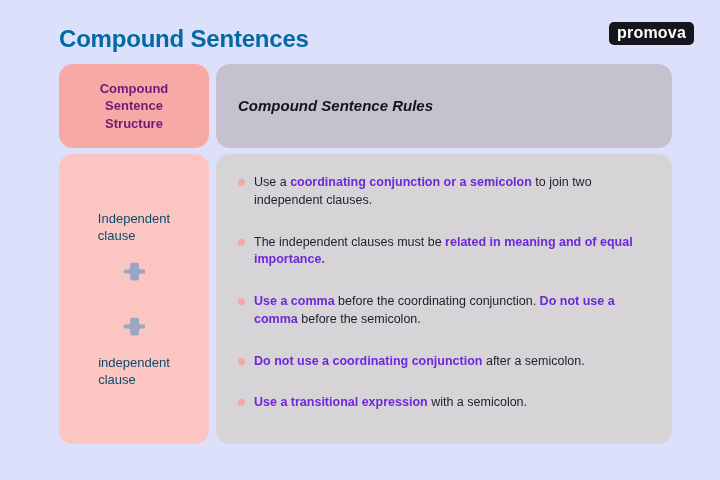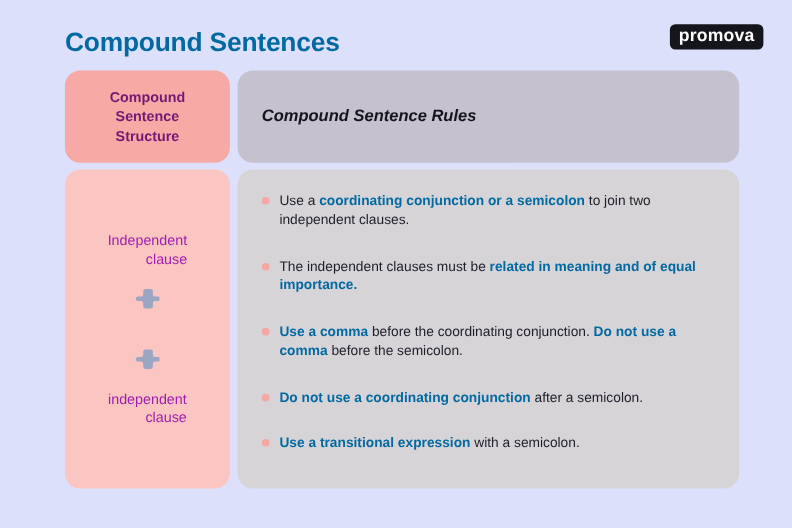--- a/index.html
+++ b/index.html
@@ -105,22 +105,22 @@
     background: #fbc6c1;
     display: flex;
     flex-direction: column;
     align-items: center;
     justify-content: center;
     padding: 18px 8px;
     gap: 0;
   }
   .struct-item {
     font-size: 13px;
-    color: #a21caf;
-    text-align: right;
+    color: #0c4a6e;
+    text-align: left;
     line-height: 1.32;
     max-width: 126px;
   }
   .struct-plus {
     display: block;
     margin: 17px 0 16px 0;
     line-height: 0;
   }
 
   .body-rules {
@@ -148,21 +148,21 @@
     margin-top: 5px;
     margin-right: 9px;
   }
   .rule-text {
     font-size: 12.5px;
     line-height: 1.42;
     color: #1e1e28;
   }
   .rule-text b {
     font-weight: bold;
-    color: #0369a1;
+    color: #6d28d9;
   }
 </style>
 </head>
 <body>
 
 <div class="slide">
 
   <div class="logo-badge">
     <span>promova</span>
   </div>

